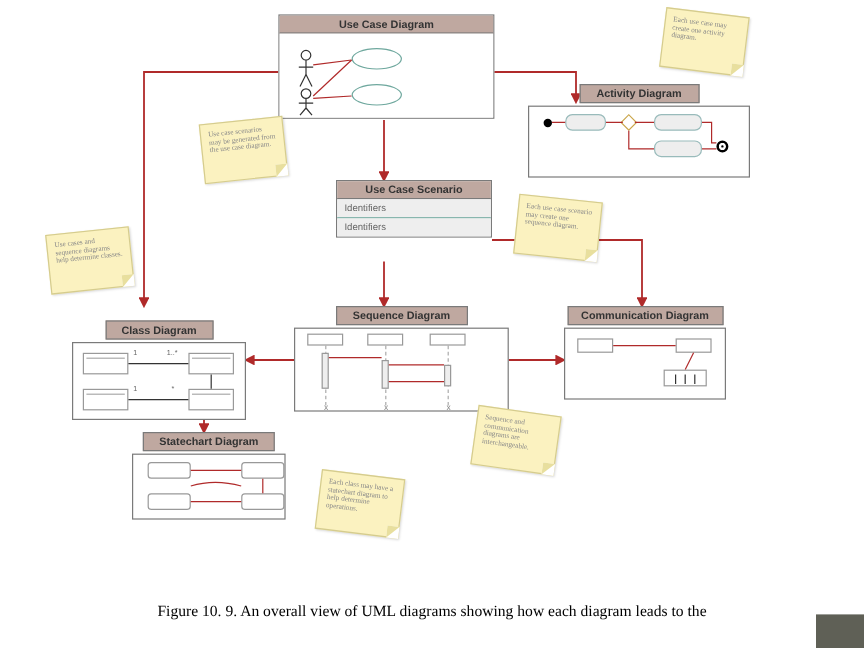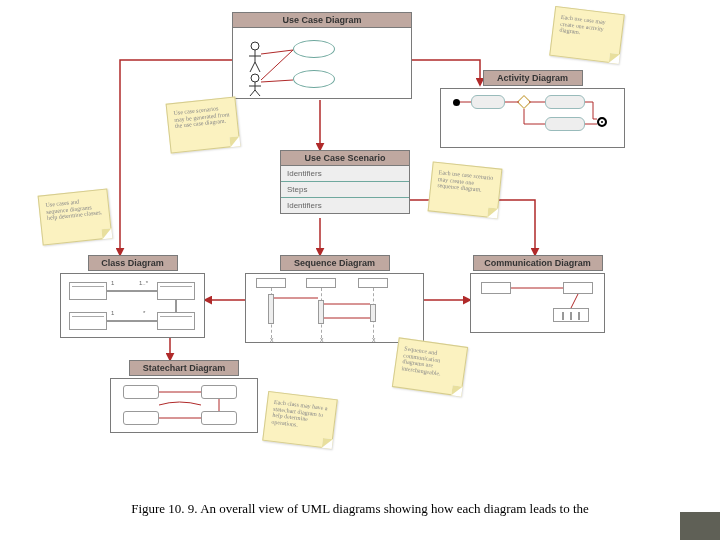--- a/index.html
+++ b/index.html
@@ -110,31 +110,30 @@
     </svg>
   </div>
 </div>
 
 <div class="sticky" style="left:168px; top:100px;"><span>Use case scenarios may be generated from the use case diagram.</span></div>
 
 <div class="diag" style="left:255px; top:150px; width:155px;padding-left:25px;">
   <div class="diag-frame">
     <div class="diag-header">Use Case Scenario</div>
     <div class="scen-row">Identifiers</div>
-    <div class="scen-row">Steps</div>
     <div class="scen-row" style="border-bottom:none;">Identifiers</div>
   </div>
 </div>
 
 <div class="sticky" style="left:40px; top:192px;"><span>Use cases and sequence diagrams help determine classes.</span></div>
 
 <div class="sticky" style="left:430px; top:165px; transform:rotate(6deg);"><span>Each use case scenario may create one sequence diagram.</span></div>
 
 <div class="diag" style="left:60px; top:255px; width:145px;">
-  <div class="diag-header diag-frame" style="width:90px;margin:0 auto 2px;">Class Diagram</div>
+  <div class="diag-header diag-frame" style="width:90px;margin:12px auto 2px;">Class Diagram</div>
   <div class="diag-frame diag-body" style="height:65px;">
     <div class="rect inner-line" style="left:8px;top:8px;width:38px;height:18px;"></div>
     <div class="rect inner-line" style="left:96px;top:8px;width:38px;height:18px;"></div>
     <div class="rect inner-line" style="left:8px;top:38px;width:38px;height:18px;"></div>
     <div class="rect inner-line" style="left:96px;top:38px;width:38px;height:18px;"></div>
     <svg width="145" height="65" style="position:absolute;top:0;left:0;">
           <g stroke="#333" stroke-width="1">
             <line x1="46" y1="17" x2="96" y2="17"></line>
             <line x1="46" y1="47" x2="96" y2="47"></line>
             <line x1="115" y1="26" x2="115" y2="38"></line>
@@ -187,21 +186,21 @@
             <line x1="92" y1="38" x2="92" y2="46"></line>
             <line x1="100" y1="38" x2="100" y2="46"></line>
             <line x1="108" y1="38" x2="108" y2="46"></line>
           </g>
         </svg>
   </div>
 </div>
 
 <div class="sticky" style="left:395px; top:342px; transform:rotate(8deg);"><span>Sequence and communication diagrams are interchangeable.</span></div>
 
-<div class="diag" style="left:110px; top:360px; width:148px;">
+<div class="diag" style="left:110px; top:360px; width:128px;">
   <div class="diag-header diag-frame" style="width:110px;margin:0 auto 2px;">Statechart Diagram</div>
   <div class="diag-frame diag-body" style="height:55px;">
     <div class="rect" style="left:12px;top:6px;width:36px;height:14px;border-radius:3px;"></div>
     <div class="rect" style="left:90px;top:6px;width:36px;height:14px;border-radius:3px;"></div>
     <div class="rect" style="left:12px;top:32px;width:36px;height:14px;border-radius:3px;"></div>
     <div class="rect" style="left:90px;top:32px;width:36px;height:14px;border-radius:3px;"></div>
     <svg width="140" height="55" style="position:absolute;top:0;left:0;">
           <g stroke="#b02a2a" stroke-width="1" fill="none">
             <line x1="48" y1="13" x2="90" y2="13"></line>
             <line x1="108" y1="20" x2="108" y2="32"></line>

